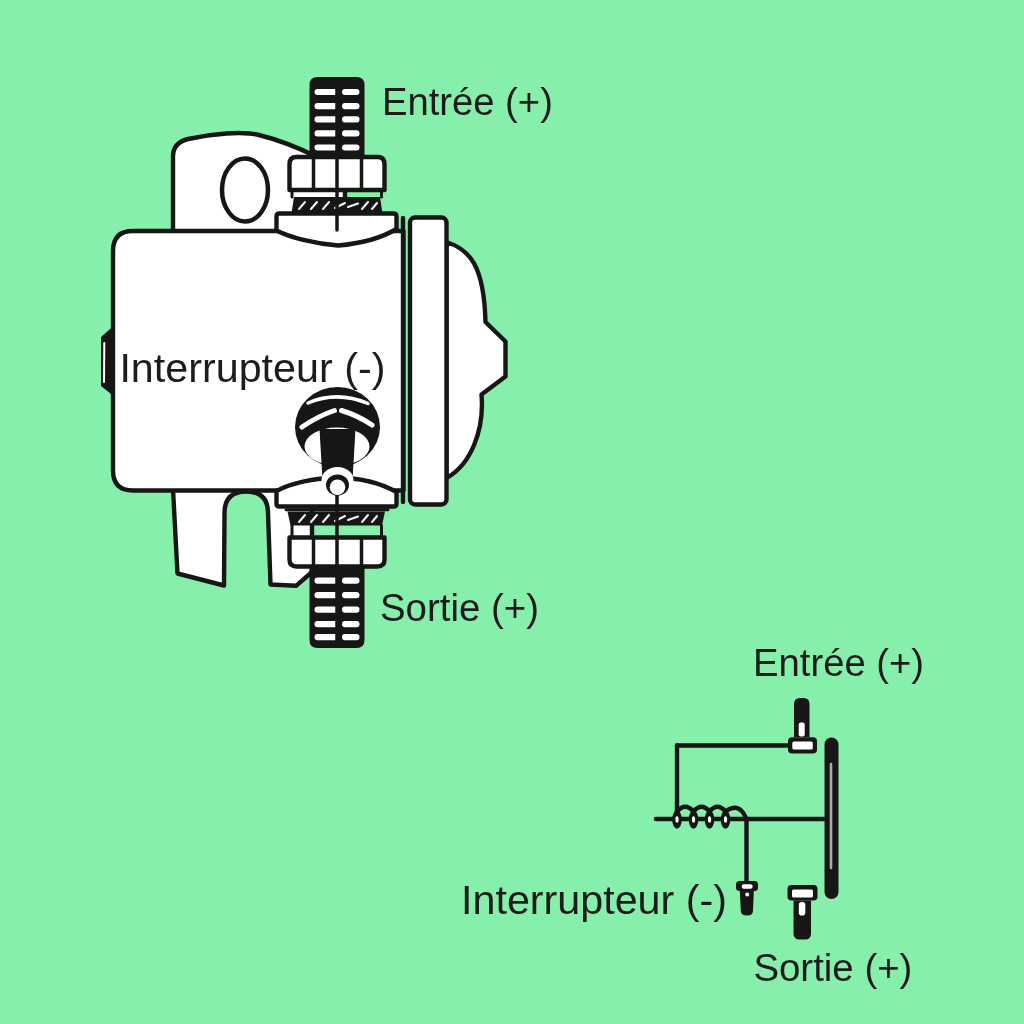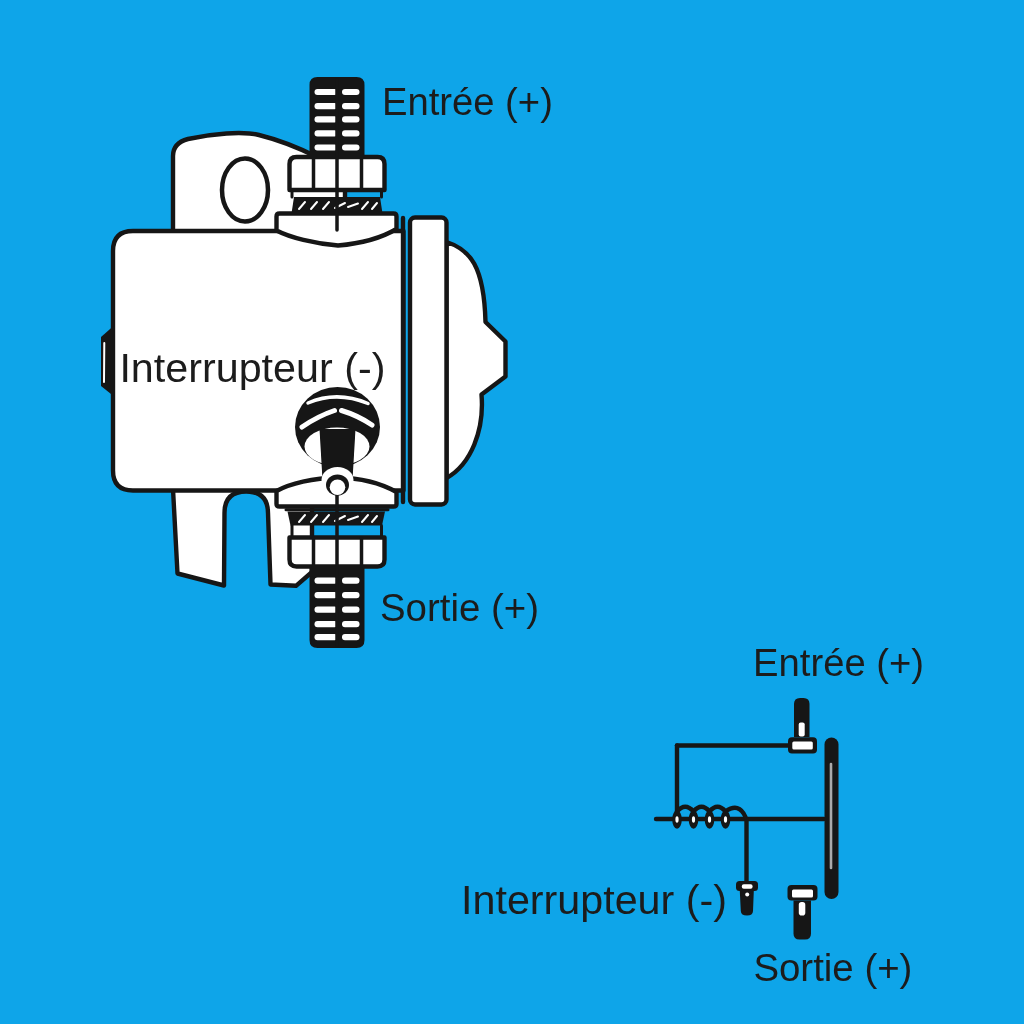--- a/index.html
+++ b/index.html
@@ -1,16 +1,16 @@
 <!DOCTYPE html>
 <html><head>
 <meta charset="utf-8">
 <style>
   html,body{margin:0;padding:0;background:#ffffff;}
-  #page{position:relative;width:1024px;height:1024px;background:#0ea5e9;overflow:hidden;}
+  #page{position:relative;width:1024px;height:1024px;background:#86efac;overflow:hidden;}
   svg{position:absolute;left:0;top:0;filter:blur(0.45px);}
   text{font-family:"Liberation Sans",sans-serif;fill:#1c1c1c;}
   *{-webkit-font-smoothing:antialiased;}
 </style>
 </head>
 <body>
 <div id="page">
 <svg width="1024" height="1024" viewBox="0 0 1024 1024">
   <g stroke-linecap="round" stroke-linejoin="round">
 

